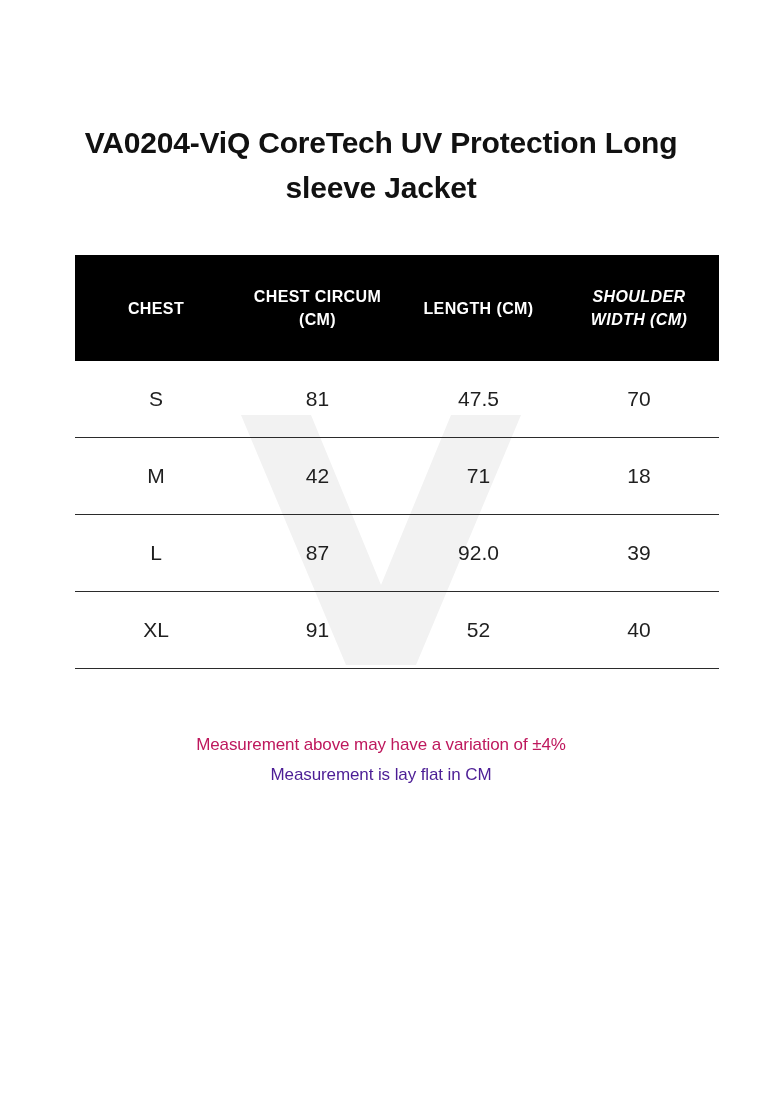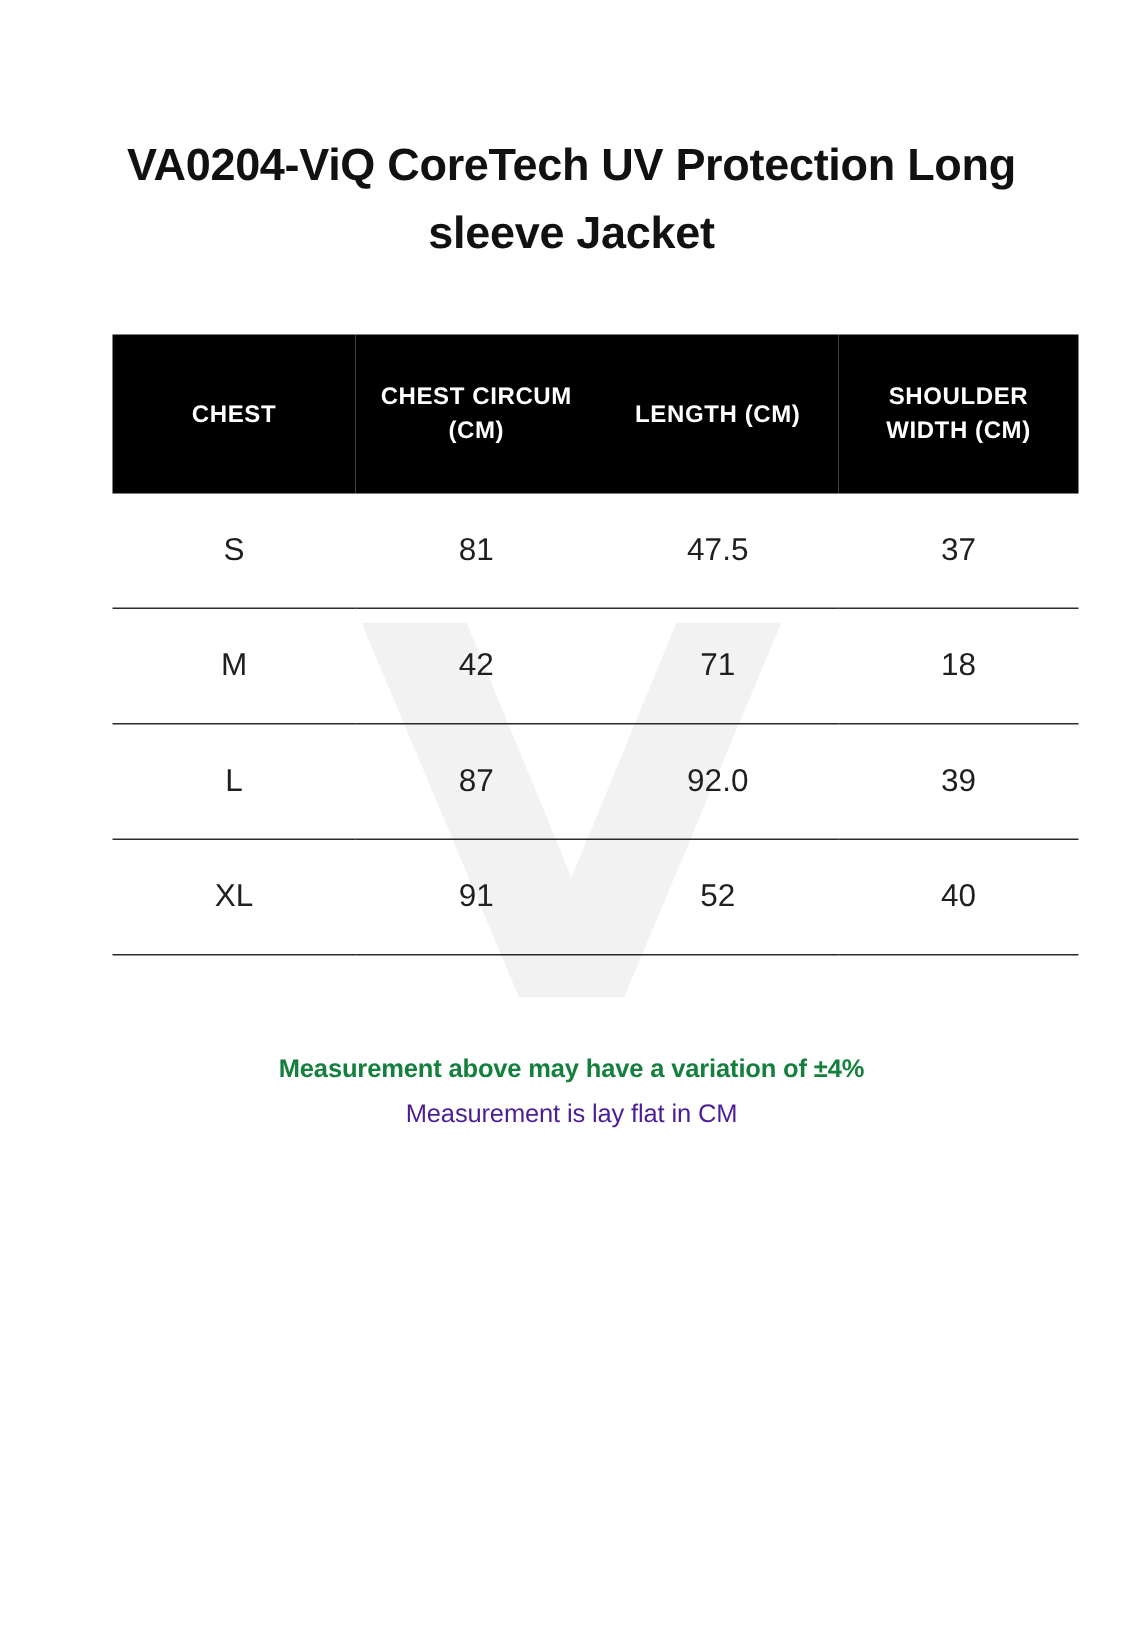--- a/index.html
+++ b/index.html
@@ -38,21 +38,21 @@
     display: block;
   }
 
   .content {
     position: relative;
     z-index: 1;
   }
 
   .title {
     margin: 0;
-    padding: 88px 70px 0 70px;
+    padding: 120px 70px 0 70px;
     text-align: center;
     font-size: 30px;
     line-height: 1.5;
     font-weight: bold;
     letter-spacing: -0.2px;
     color: #111111;
   }
 
   .table-wrap {
     margin: 45px 75px 0 75px;
@@ -73,39 +73,39 @@
     line-height: 1.45;
     padding: 30px 4px;
     text-align: center;
     vertical-align: middle;
     border: none;
   }
 
   table.size-table thead th.col-size { width: 154px; }
   table.size-table thead th.col-chest { width: 153px; }
   table.size-table thead th.col-length { width: 153px; }
-  table.size-table thead th.col-shoulder { width: 152px; }
+  table.size-table thead th.col-shoulder { width: 152px; font-style: italic; }
 
   table.size-table tbody td {
     font-size: 21px;
     color: #1f1f1f;
     text-align: center;
     padding: 26px 4px;
     border-bottom: 1px solid #2b2b2b;
     background: transparent;
   }
 
   .notes {
     margin-top: 66px;
     text-align: center;
   }
   .note-strong {
     font-size: 17px;
-    font-weight: bold;
-    color: #15803d;
+    font-weight: normal;
+    color: #be185d;
     letter-spacing: -0.1px;
   }
   .note-sub {
     margin-top: 10px;
     font-size: 17px;
     color: #4c1d95;
     letter-spacing: -0.1px;
   }
 </style>
 </head>
@@ -131,21 +131,21 @@
             <th class="col-chest">CHEST CIRCUM (CM)</th>
             <th class="col-length">LENGTH (CM)</th>
             <th class="col-shoulder">SHOULDER WIDTH (CM)</th>
           </tr>
         </thead>
         <tbody>
           <tr>
             <td>S</td>
             <td>81</td>
             <td>47.5</td>
-            <td>37</td>
+            <td>70</td>
           </tr>
           <tr>
             <td>M</td>
             <td>42</td>
             <td>71</td>
             <td>18</td>
           </tr>
           <tr>
             <td>L</td>
             <td>87</td>

